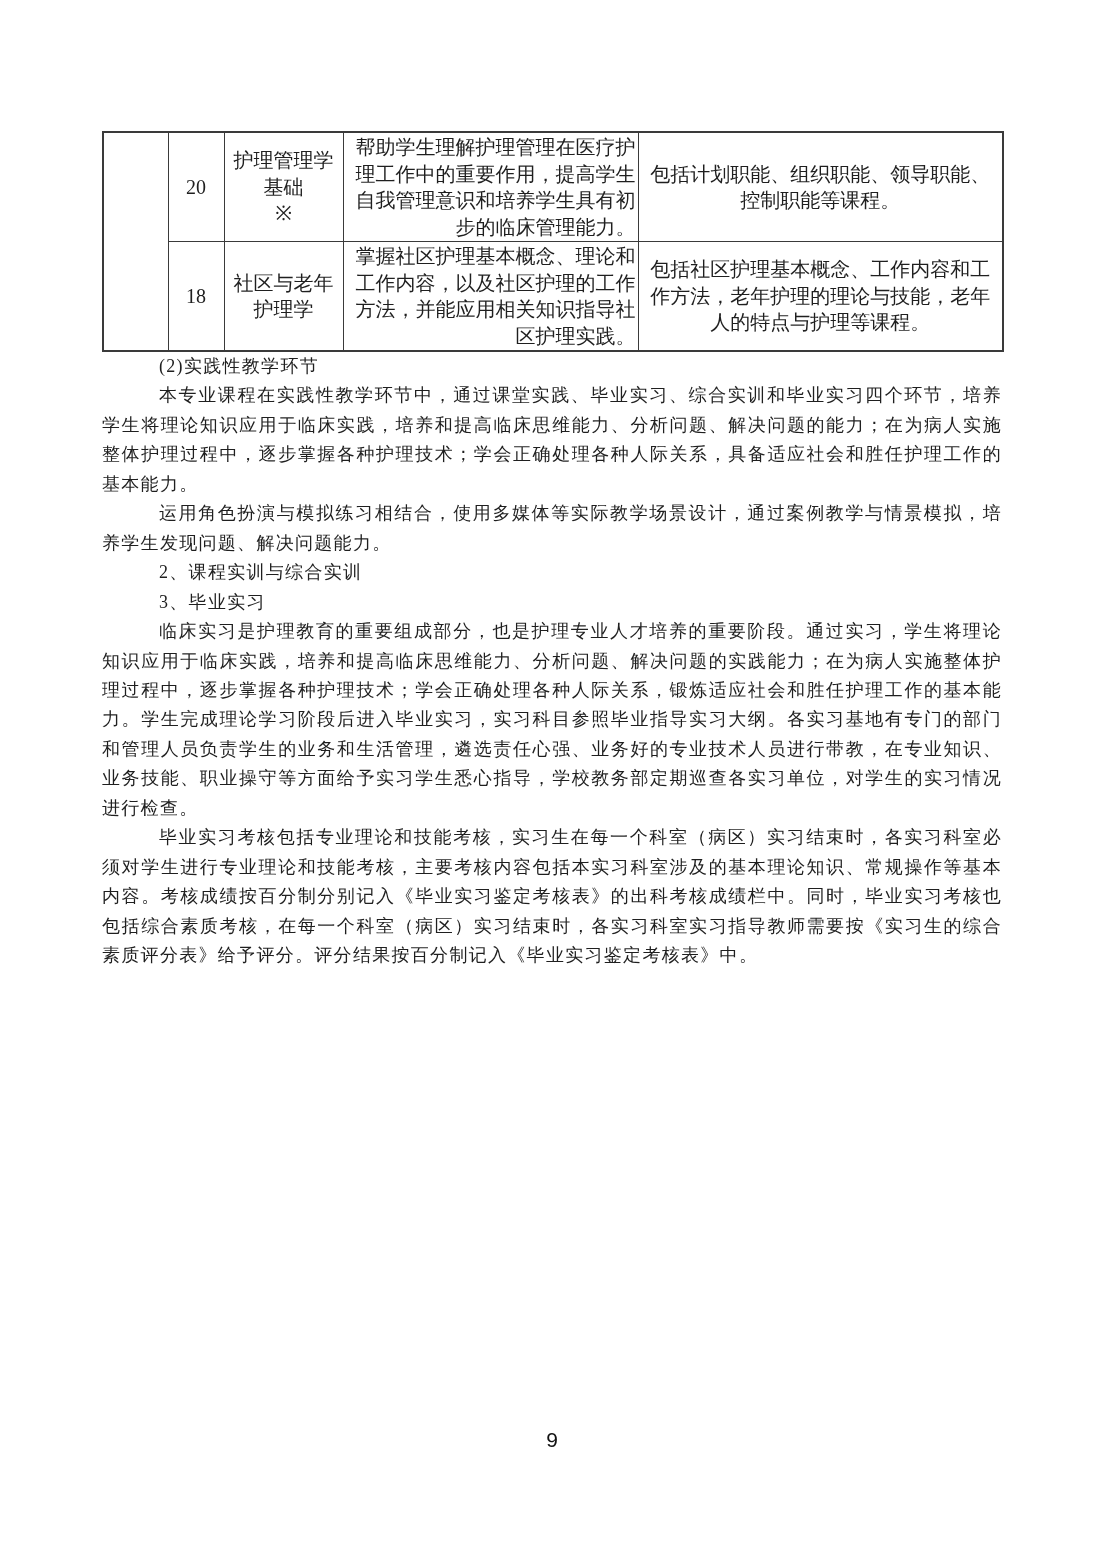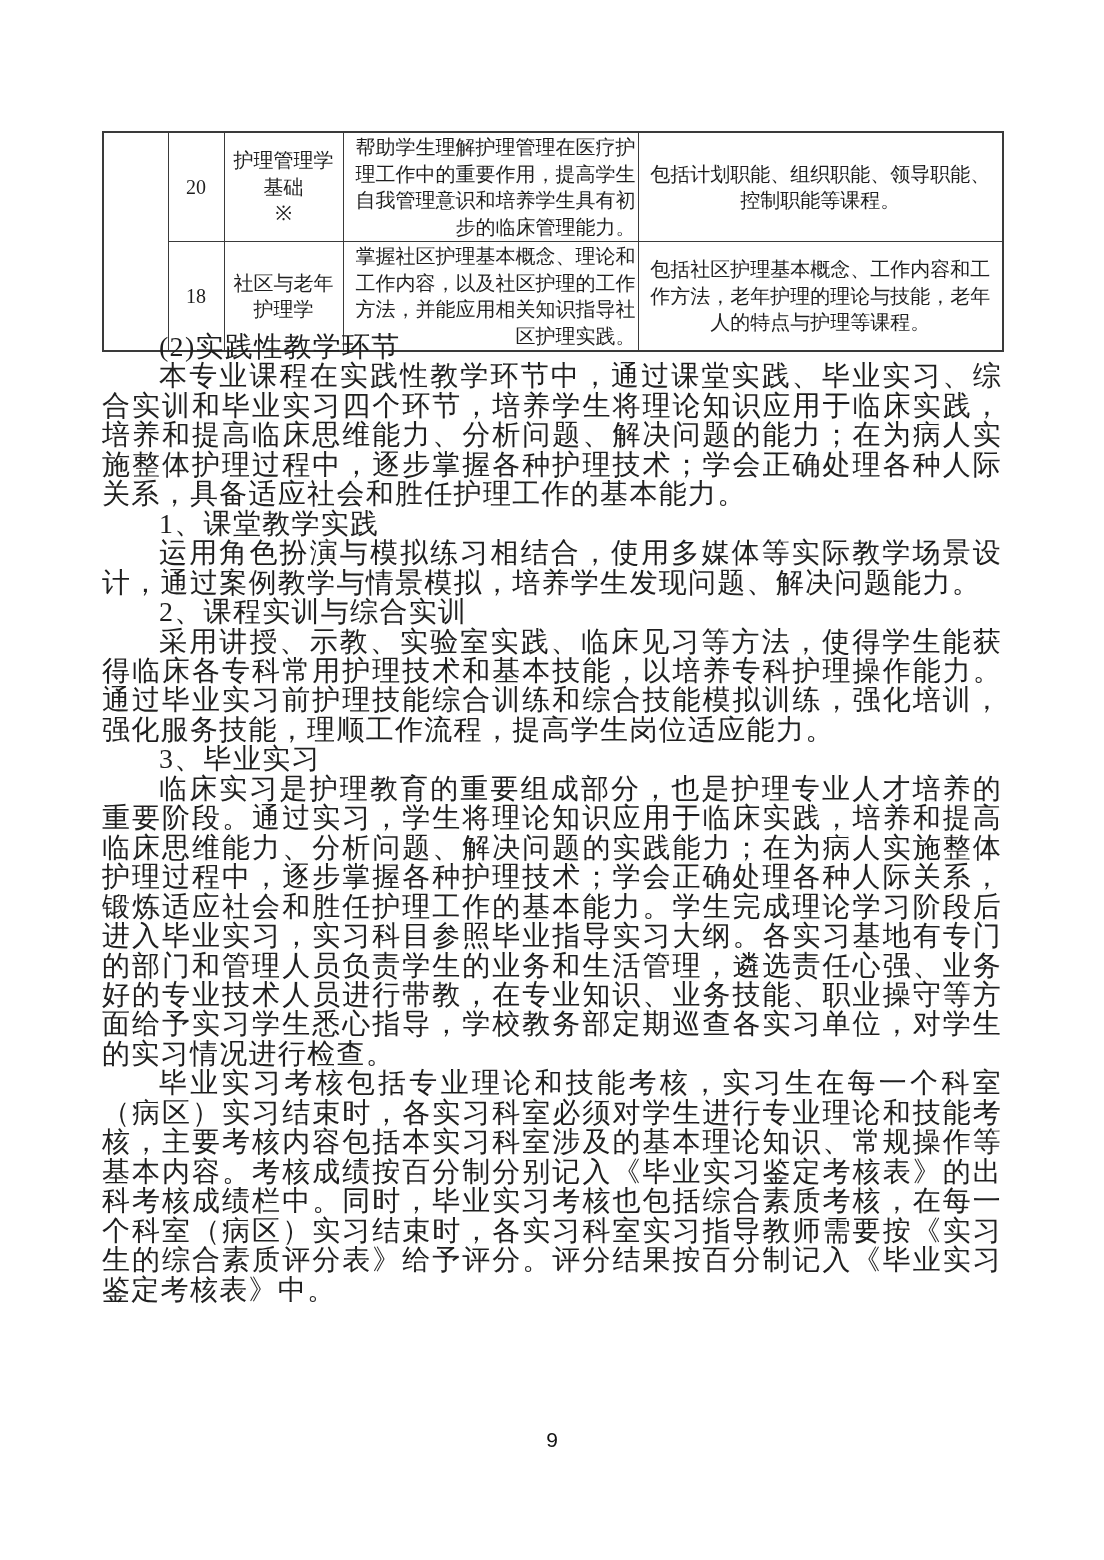--- a/index.html
+++ b/index.html
@@ -42,23 +42,23 @@
     line-height: 26px;
   }
   td.cell-objective { font-size: 19.6px; line-height: 26.6px; text-align: right; }
   td.cell-content  { font-size: 20px;   line-height: 27px;   text-align: center; }
   tr.row-18 { height: 106px; }
   tr.row-19 { height: 103px; }
 
   
   .body-text {
     position: absolute;
-    left: 102px; top: 332px;
+    left: 102px; top: 352px;
     width: 900px;
-    font-size: 28px;
+    font-size: 18px;
     line-height: 29.45px;
     letter-spacing: 1.3px;
   }
   .body-text p {
     margin: 0;
     text-indent: 57px;
     text-align: justify;
   }
   .body-text p.heading { text-align: left; }
 
@@ -103,24 +103,22 @@
 护理学</td>
         <td class="cell-objective">掌握社区护理基本概念、理论和工作内容，以及社区护理的工作方法，并能应用相关知识指导社区护理实践。</td>
         <td class="cell-content">包括社区护理基本概念、工作内容和工作方法，老年护理的理论与技能，老年人的特点与护理等课程。</td>
       </tr>
     </tbody>
   </table>
 
   <div class="body-text">
     <p class="heading">(2)实践性教学环节</p>
     <p>本专业课程在实践性教学环节中，通过课堂实践、毕业实习、综合实训和毕业实习四个环节，培养学生将理论知识应用于临床实践，培养和提高临床思维能力、分析问题、解决问题的能力；在为病人实施整体护理过程中，逐步掌握各种护理技术；学会正确处理各种人际关系，具备适应社会和胜任护理工作的基本能力。</p>
-    <p class="heading">1、课堂教学实践</p>
     <p>运用角色扮演与模拟练习相结合，使用多媒体等实际教学场景设计，通过案例教学与情景模拟，培养学生发现问题、解决问题能力。</p>
     <p class="heading">2、课程实训与综合实训</p>
-    <p>采用讲授、示教、实验室实践、临床见习等方法，使得学生能获得临床各专科常用护理技术和基本技能，以培养专科护理操作能力。通过毕业实习前护理技能综合训练和综合技能模拟训练，强化培训，强化服务技能，理顺工作流程，提高学生岗位适应能力。</p>
     <p class="heading">3、毕业实习</p>
     <p>临床实习是护理教育的重要组成部分，也是护理专业人才培养的重要阶段。通过实习，学生将理论知识应用于临床实践，培养和提高临床思维能力、分析问题、解决问题的实践能力；在为病人实施整体护理过程中，逐步掌握各种护理技术；学会正确处理各种人际关系，锻炼适应社会和胜任护理工作的基本能力。学生完成理论学习阶段后进入毕业实习，实习科目参照毕业指导实习大纲。各实习基地有专门的部门和管理人员负责学生的业务和生活管理，遴选责任心强、业务好的专业技术人员进行带教，在专业知识、业务技能、职业操守等方面给予实习学生悉心指导，学校教务部定期巡查各实习单位，对学生的实习情况进行检查。</p>
     <p>毕业实习考核包括专业理论和技能考核，实习生在每一个科室（病区）实习结束时，各实习科室必须对学生进行专业理论和技能考核，主要考核内容包括本实习科室涉及的基本理论知识、常规操作等基本内容。考核成绩按百分制分别记入《毕业实习鉴定考核表》的出科考核成绩栏中。同时，毕业实习考核也包括综合素质考核，在每一个科室（病区）实习结束时，各实习科室实习指导教师需要按《实习生的综合素质评分表》给予评分。评分结果按百分制记入《毕业实习鉴定考核表》中。</p>
   </div>
 
   <div class="page-number">9</div>
 
 </div>
 
 </body></html>

